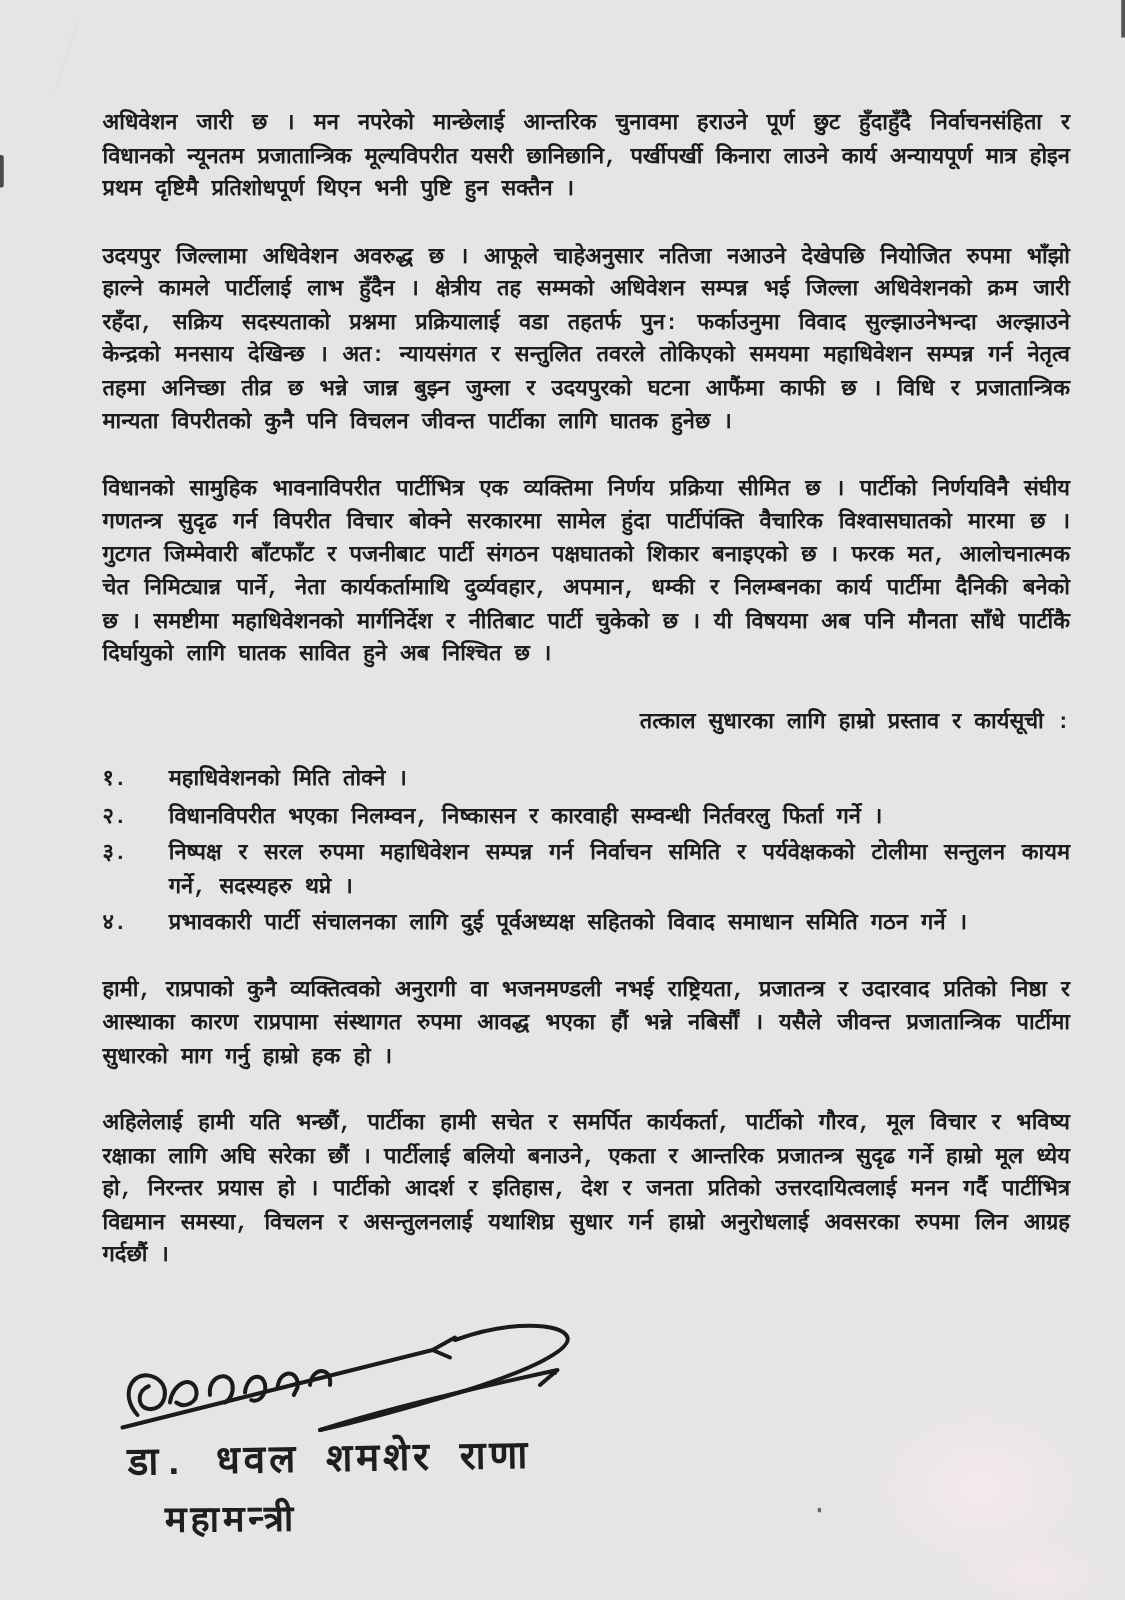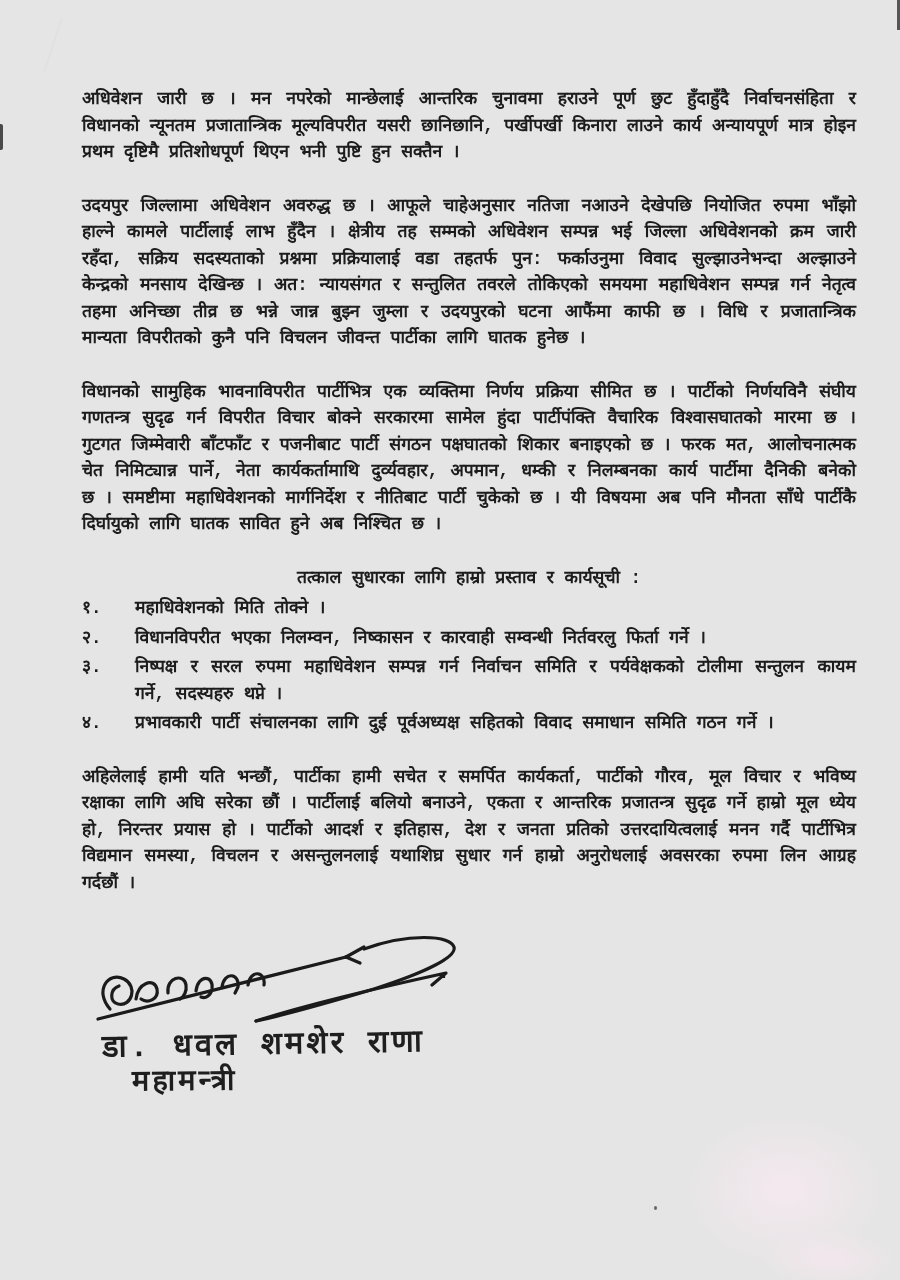--- a/index.html
+++ b/index.html
@@ -21,21 +21,21 @@
     width: 774px;
   }
   .para {
     margin: 0 0 27px 0;
     font-size: 17.5px;
     line-height: 26.5px;
     text-align: justify;
     font-weight: 600;
     color: #1c1c1c;
   }
-  .proposal-heading { margin-bottom: 4px; text-align: center; }
+  .proposal-heading { margin-bottom: 20px; text-align: right; }
   .proposal-list { margin: 0 0 27px 0; }
   .list-item {
     display: flex;
     font-size: 17.5px;
     line-height: 26.5px;
     font-weight: 600;
     margin-bottom: 3px;
     text-align: justify;
   }
   .list-num { width: 53px; flex: none; }
@@ -65,21 +65,21 @@
     left: 20px; top: 98px;
     font-size: 31px;
     letter-spacing: 3px;
     font-weight: 600;
     color: #1e1e1e;
     transform: rotate(-1deg);
     white-space: nowrap;
   }
   .sig-title {
     position: absolute;
-    left: 50px; top: 136px;
+    left: 50px; top: 148px;
     font-size: 29px;
     letter-spacing: 3px;
     font-weight: 600;
     color: #1e1e1e;
     transform: rotate(-0.5deg);
     white-space: nowrap;
   }
 
   
   .artifact { position: absolute; pointer-events: none; }
@@ -142,20 +142,21 @@
       <div class="list-item">
         <span class="list-num">३.</span>
         <span class="list-text">निष्पक्ष र सरल रुपमा महाधिवेशन सम्पन्न गर्न निर्वाचन समिति र पर्यवेक्षकको टोलीमा सन्तुलन कायम गर्ने, सदस्यहरु थप्ने ।</span>
       </div>
       <div class="list-item">
         <span class="list-num">४.</span>
         <span class="list-text">प्रभावकारी पार्टी संचालनका लागि दुई पूर्वअध्यक्ष सहितको विवाद समाधान समिति गठन गर्ने ।</span>
       </div>
     </div>
 
+    <p class="para">हामी, राप्रपाको कुनै व्यक्तित्वको अनुरागी वा भजनमण्डली नभई राष्ट्रियता, प्रजातन्त्र र उदारवाद प्रतिको निष्ठा र आस्थाका कारण राप्रपामा संस्थागत रुपमा आवद्ध भएका हौं भन्ने नबिर्सौं । यसैले जीवन्त प्रजातान्त्रिक पार्टीमा सुधारको माग गर्नु हाम्रो हक हो ।</p>
 
     <p class="para">अहिलेलाई हामी यति भन्छौं, पार्टीका हामी सचेत र समर्पित कार्यकर्ता, पार्टीको गौरव, मूल विचार र भविष्य रक्षाका लागि अघि सरेका छौं । पार्टीलाई बलियो बनाउने, एकता र आन्तरिक प्रजातन्त्र सुदृढ गर्ने हाम्रो मूल ध्येय हो, निरन्तर प्रयास हो । पार्टीको आदर्श र इतिहास, देश र जनता प्रतिको उत्तरदायित्वलाई मनन गर्दै पार्टीभित्र विद्यमान समस्या, विचलन र असन्तुलनलाई यथाशिघ्र सुधार गर्न हाम्रो अनुरोधलाई अवसरका रुपमा लिन आग्रह गर्दछौं ।</p>
 
     <div class="signature-block">
       <svg class="sig-svg" width="380" height="105" viewBox="0 0 380 105" aria-hidden="true">
         <path d="M22,82 C6,64 20,44 36,52 C50,59 44,80 30,77 C21,75 22,62 31,59"></path>
         <path d="M48,72 C50,56 66,50 69,62 C71,72 60,77 53,72"></path>
         <path d="M80,66 C78,50 96,46 98,58 C99,64 96,70 92,72"></path>
         <path d="M108,64 C110,47 126,48 124,62 C123,68 118,72 113,70"></path>
         <path d="M134,60 C136,44 152,46 150,60 L147,66"></path>

